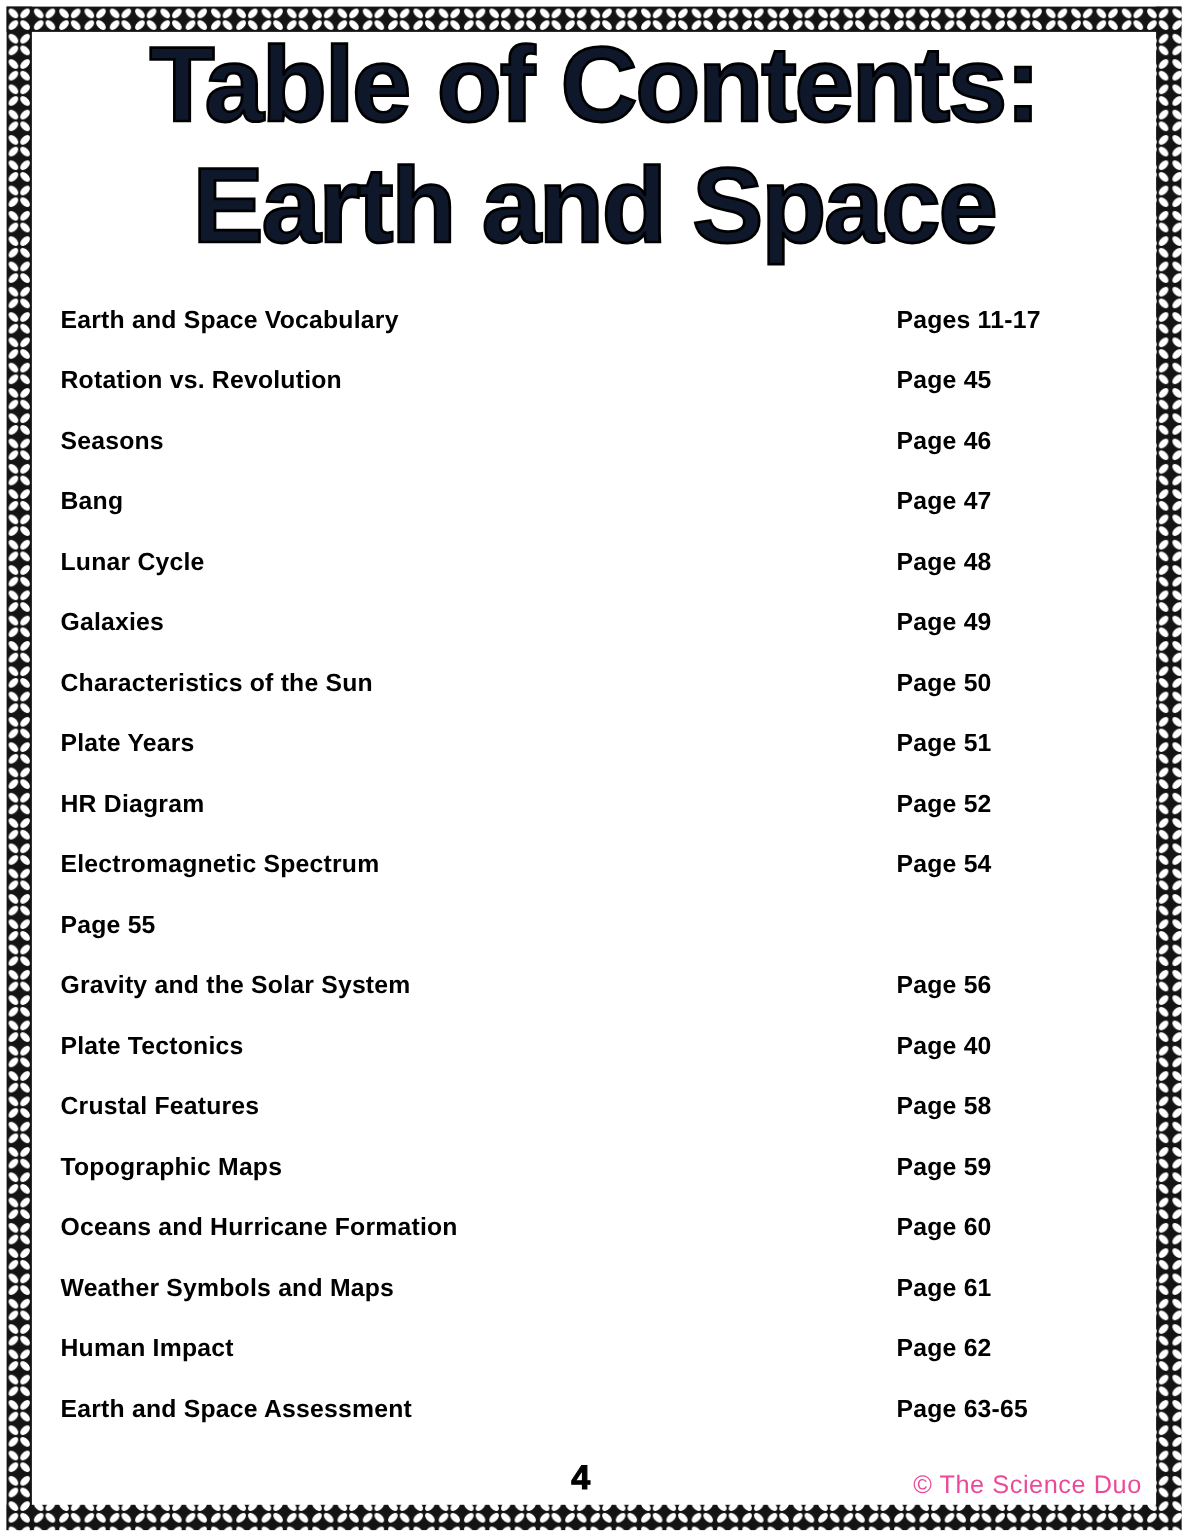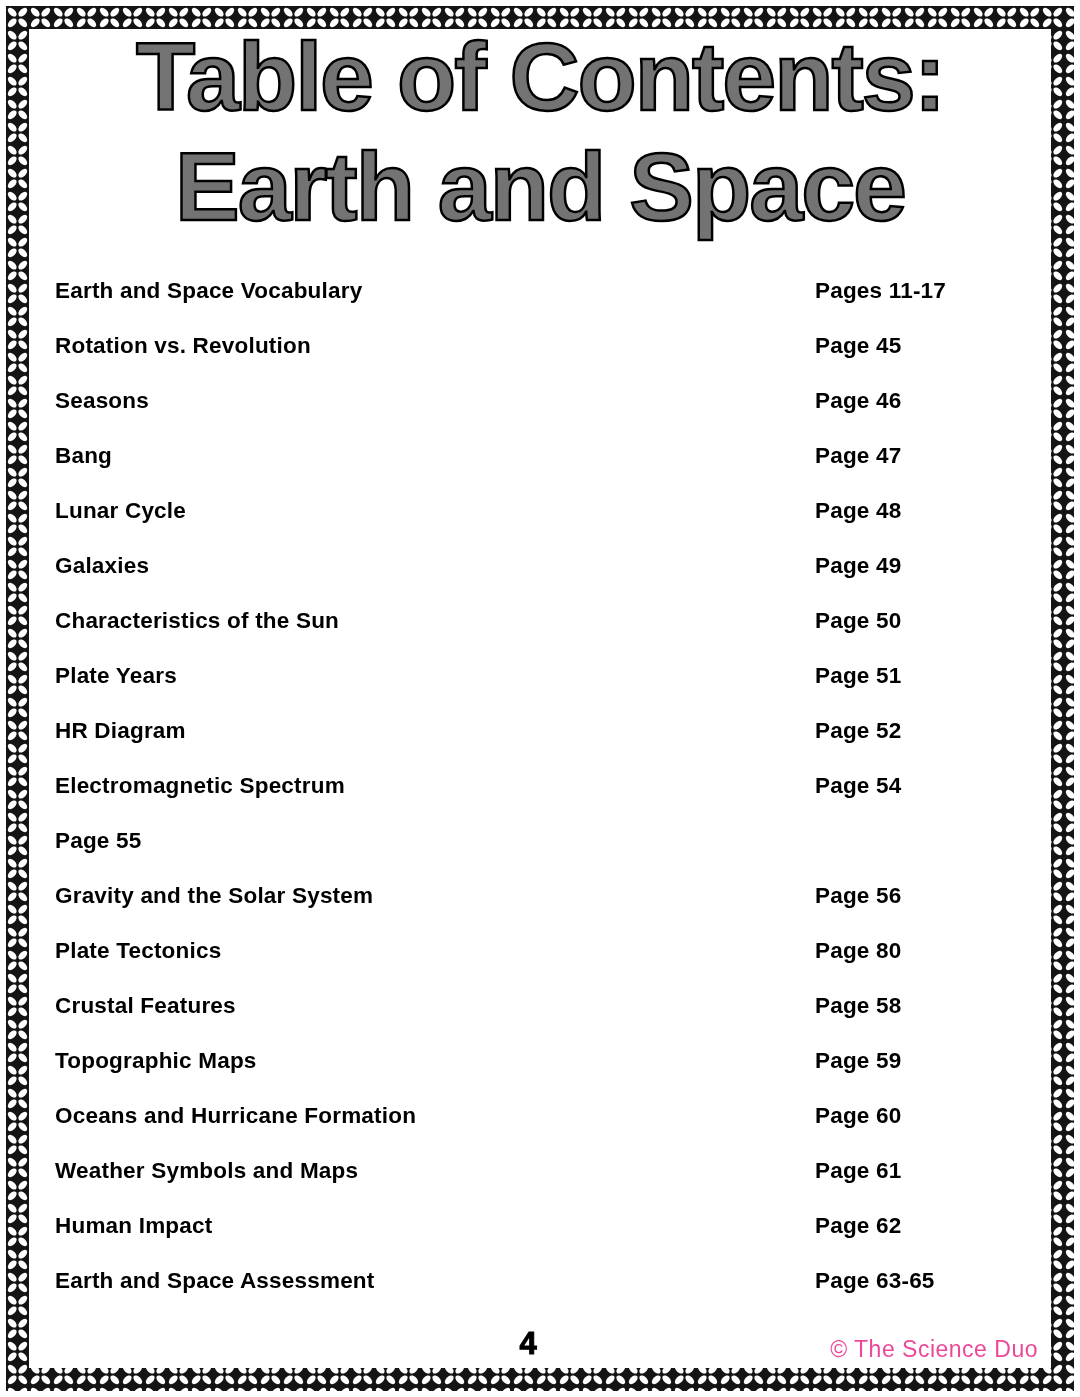--- a/index.html
+++ b/index.html
@@ -15,21 +15,21 @@
 
   .title-block {
     position: absolute;
     top: 22px; left: 36px; right: 36px;
     text-align: center;
     font-family: "Liberation Sans", sans-serif;
     font-weight: bold;
     font-size: 97px;
     line-height: 1.13;
     letter-spacing: -2px;
-    color: #737373;
+    color: #0f172a;
     -webkit-text-stroke: 2.5px #000;
   }
 
   .toc {
     position: absolute;
     top: 255px; left: 55px;
     width: 992px;
   }
   .toc-row {
     display: grid;
@@ -142,21 +142,21 @@
     <span class="toc-page">Page 55</span>
   </div>
 
   <div class="toc-row">
     <span class="toc-label">Gravity and the Solar System</span>
     <span class="toc-page">Page 56</span>
   </div>
 
   <div class="toc-row">
     <span class="toc-label">Plate Tectonics</span>
-    <span class="toc-page">Page 80</span>
+    <span class="toc-page">Page 40</span>
   </div>
 
   <div class="toc-row">
     <span class="toc-label">Crustal Features</span>
     <span class="toc-page">Page 58</span>
   </div>
 
   <div class="toc-row">
     <span class="toc-label">Topographic Maps</span>
     <span class="toc-page">Page 59</span>

